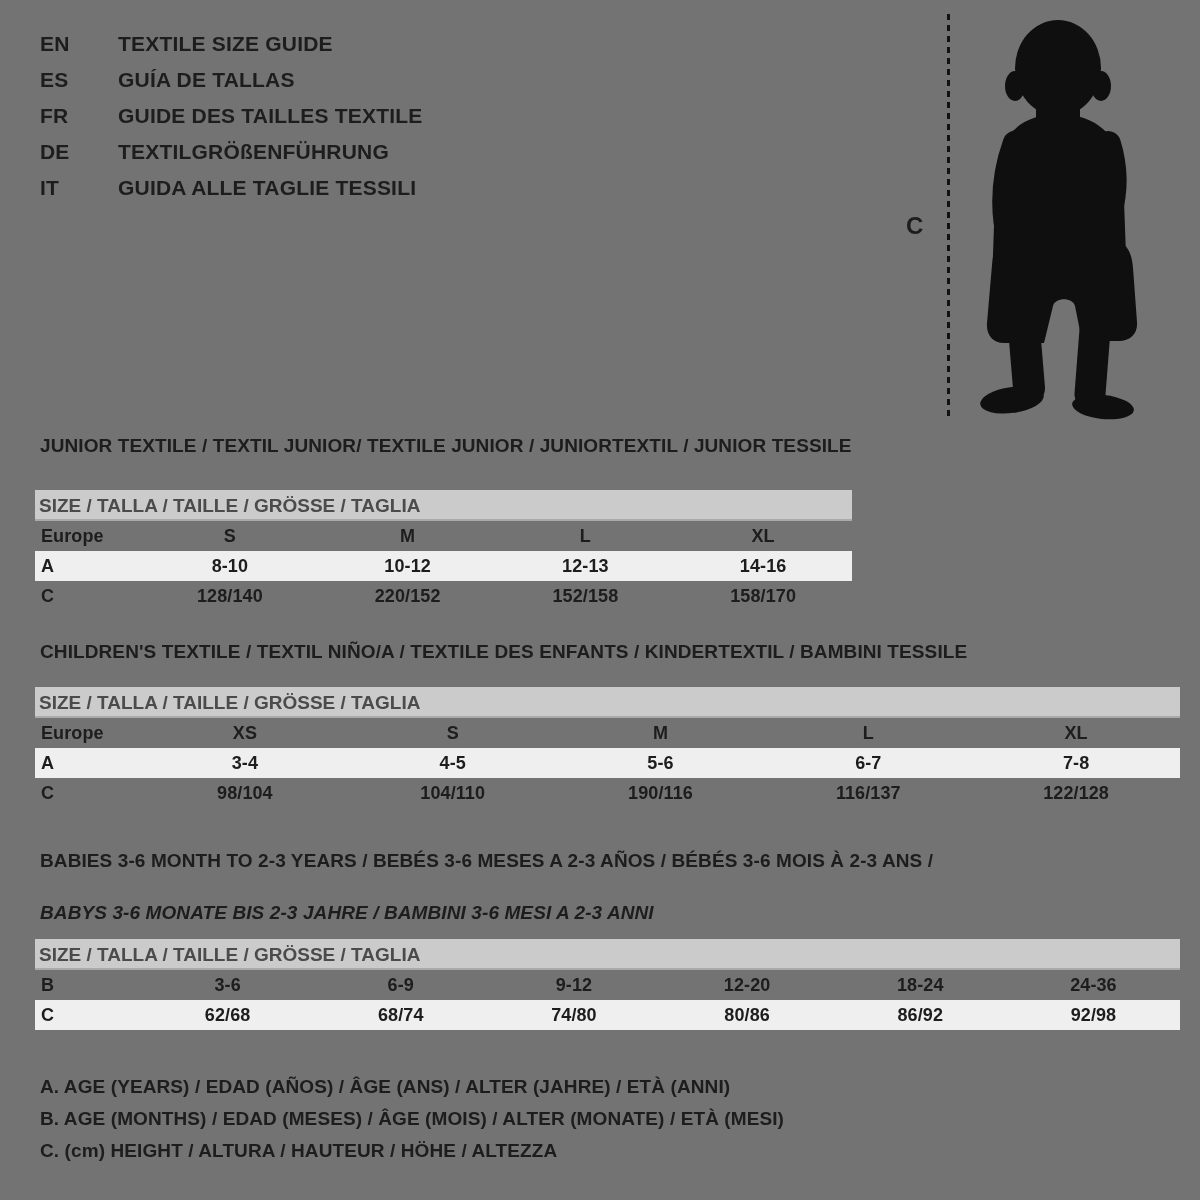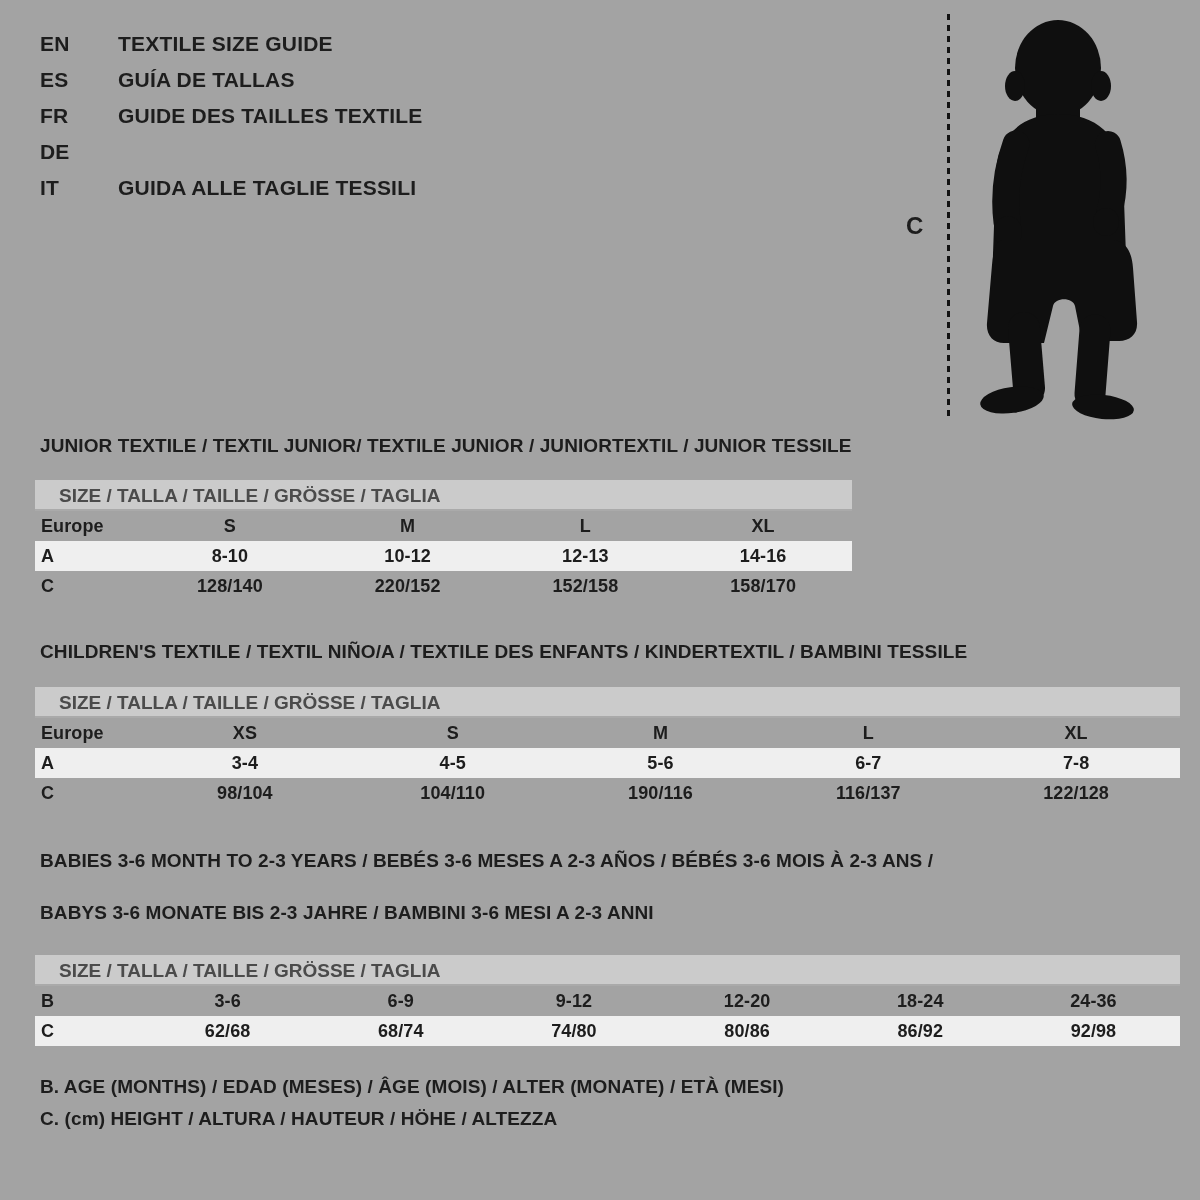--- a/index.html
+++ b/index.html
@@ -1,41 +1,41 @@
 <!DOCTYPE html>
 <html><head>
 <meta charset="utf-8">
 <style>
   html,body{margin:0;padding:0;background:#fff;}
   .page{
-    position:relative;width:1200px;height:1200px;background:#a3a3a3;overflow:hidden;
+    position:relative;width:1200px;height:1200px;background:#737373;overflow:hidden;
     font-family:"Liberation Sans","DejaVu Sans",sans-serif;
     font-stretch:condensed;font-weight:700;color:#1d1d1d;
   }
   
   .lang-block{position:absolute;left:40px;top:26px;}
   .lang-row{display:flex;height:36px;align-items:center;font-size:21px;letter-spacing:.2px;}
   .lang-code{width:78px;flex:0 0 78px;}
   
   .dash-line{position:absolute;left:947px;top:14px;width:3px;height:402px;
     background:repeating-linear-gradient(to bottom,#121212 0 6px,transparent 6px 11px);}
   .c-label{position:absolute;left:906px;top:212px;font-size:24px;}
   .silhouette{position:absolute;left:962px;top:10px;width:185px;height:410px;}
   
   .sec{position:absolute;left:35px;}
   #sec0{top:434px;width:817px;}
   #sec1{top:640px;width:1145px;}
   #sec2{top:843px;width:1145px;}
   .sec-title{font-size:19px;line-height:24px;margin:0 0 0 5px;font-weight:700;letter-spacing:.1px;}
-  #sec0 .sec-title{margin-bottom:22px;}
+  #sec0 .sec-title{margin-bottom:32px;}
   #sec1 .sec-title{margin-bottom:23px;}
   #sec2 .sec-title{line-height:36px;margin-bottom:16px;}
-  #sec2 .sec-title.last{margin-bottom:24px;}
+  #sec2 .sec-title.last{margin-bottom:8px;font-style:italic;}
   .size-bar{height:31px;line-height:31px;background:#cbcbcb;color:#4b4b4b;
-    font-size:19px;padding-left:24px;border-bottom:2px solid #aaaaaa;box-sizing:border-box;}
+    font-size:19px;padding-left:4px;border-bottom:2px solid #aaaaaa;box-sizing:border-box;}
   .trow{display:flex;height:30px;align-items:center;font-size:18px;letter-spacing:.1px;}
   .trow.shade{background:#efefef;}
   .tcell{flex:1;text-align:center;}
   .tcell.tlabel{flex:0 0 100px;text-align:left;padding-left:6px;}
   
   .legend{position:absolute;left:40px;top:1071px;}
   .legend-line{font-size:19px;line-height:32px;letter-spacing:.1px;}
 </style>
 </head>
 <body>
@@ -50,20 +50,21 @@
     <div class="lang-row">
       <span class="lang-code">ES</span>
       <span class="lang-title">GUÍA DE TALLAS</span>
     </div>
     <div class="lang-row">
       <span class="lang-code">FR</span>
       <span class="lang-title">GUIDE DES TAILLES TEXTILE</span>
     </div>
     <div class="lang-row">
       <span class="lang-code">DE</span>
+      <span class="lang-title">TEXTILGRÖßENFÜHRUNG</span>
     </div>
     <div class="lang-row">
       <span class="lang-code">IT</span>
       <span class="lang-title">GUIDA ALLE TAGLIE TESSILI</span>
     </div>
   </div>
 
   <div class="dash-line"></div>
   <div class="c-label">C</div>
   <svg class="silhouette" viewBox="0 0 185 410" xmlns="http://www.w3.org/2000/svg" aria-hidden="true">
@@ -164,17 +165,18 @@
           <span class="tcell">68/74</span>
           <span class="tcell">74/80</span>
           <span class="tcell">80/86</span>
           <span class="tcell">86/92</span>
           <span class="tcell">92/98</span>
         </div>
       </div>
   </section>
 
   <footer class="legend">
+    <div class="legend-line">A. AGE (YEARS) / EDAD (AÑOS) / ÂGE (ANS) / ALTER (JAHRE) / ETÀ (ANNI)</div>
     <div class="legend-line">B. AGE (MONTHS) / EDAD (MESES) / ÂGE (MOIS) / ALTER (MONATE) / ETÀ (MESI)</div>
     <div class="legend-line">C. (cm) HEIGHT / ALTURA / HAUTEUR / HÖHE / ALTEZZA</div>
   </footer>
 
 </div>
 
 </body></html>

